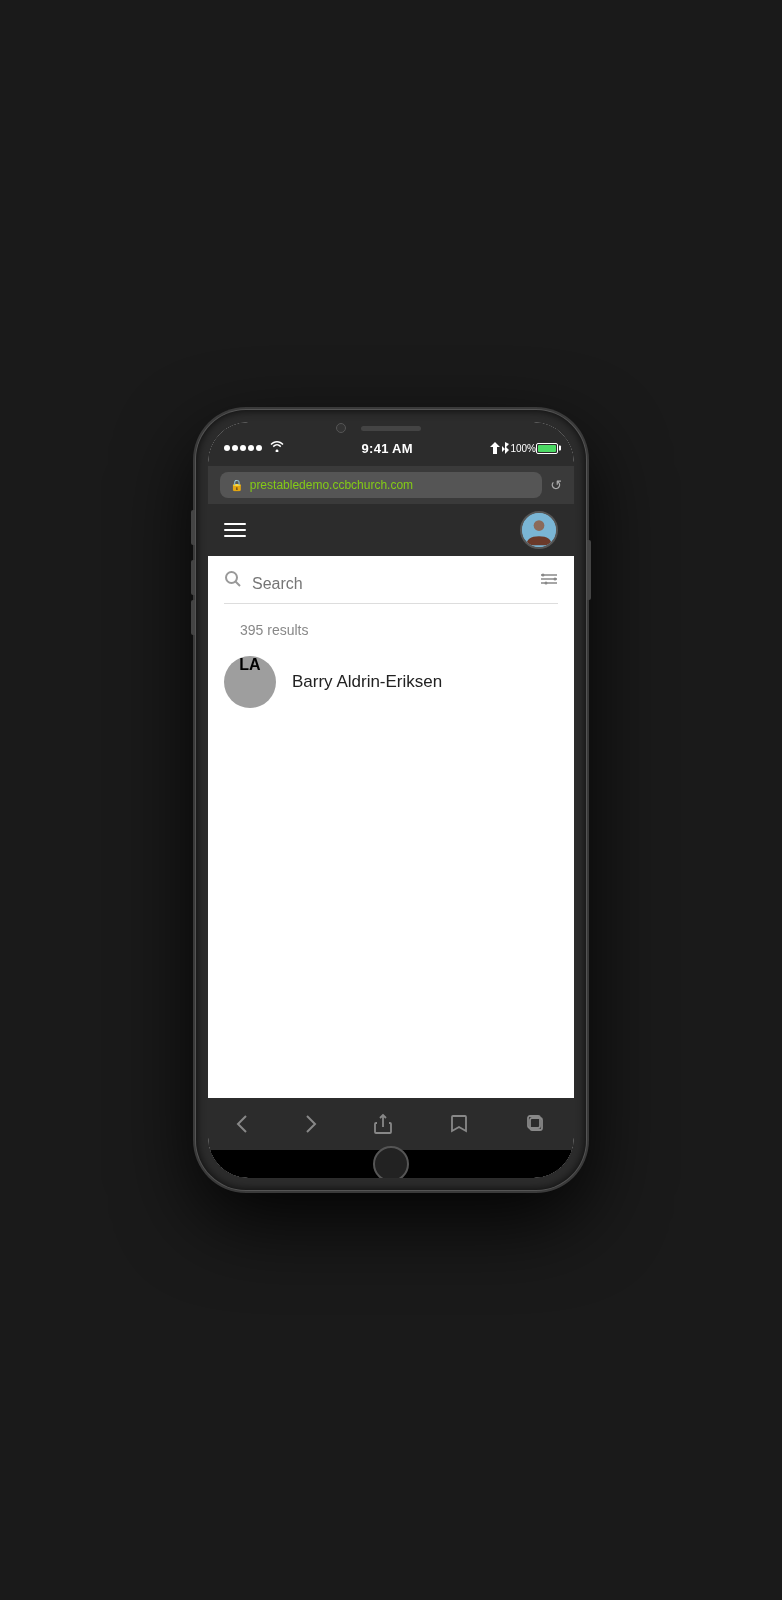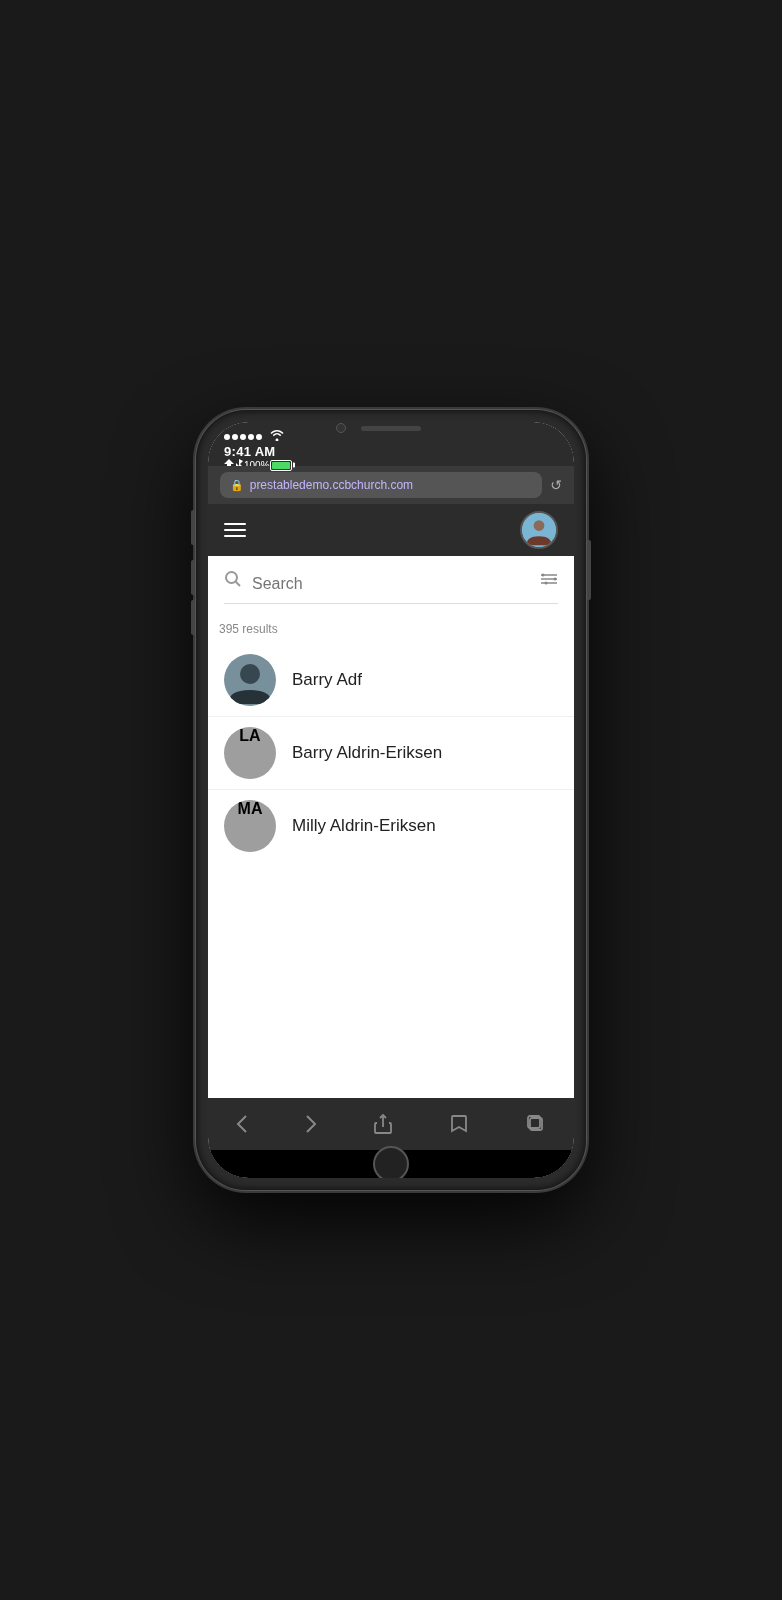--- a/index.html
+++ b/index.html
@@ -92,26 +92,25 @@
       flex-direction: column;
       border-radius: 40px;
       overflow: hidden;
     }
 
     
     .status-bar {
       background: #2c2c2c;
       height: 44px;
       display: flex;
-      align-items: flex-start;
+      align-items: center;
       justify-content: space-between;
       padding: 0 16px;
       flex-shrink: 0;
       padding-top: 8px;
-      flex-direction: column;
     }
 
     .status-left {
       display: flex;
       align-items: center;
       gap: 4px;
     }
 
     .signal-dots {
       display: flex;
@@ -202,21 +201,21 @@
       align-items: center;
       gap: 6px;
     }
 
     .lock-icon {
       color: #aaa;
       font-size: 11px;
     }
 
     .url-text {
-      color: #c4b5fd;
+      color: #84cc16;
       font-size: 12px;
       flex: 1;
     }
 
     .reload-icon {
       color: #aaa;
       font-size: 14px;
     }
 
     
@@ -295,23 +294,23 @@
       margin-top: 7px;
     }
 
     .filter-icon {
       color: #888;
       font-size: 14px;
     }
 
     
     .results-count {
-      padding: 18px 11px 8px;
+      padding: 18px 32px 8px;
       color: #888;
-      font-size: 12px;
+      font-size: 14px;
     }
 
     
     .person-list {
       flex: 1;
     }
 
     .person-item {
       display: flex;
       align-items: center;
@@ -488,45 +487,29 @@
                 <circle cx="6" cy="13" r="1.5" fill="#888" stroke="none"></circle>
               </svg>
             </span>
           </div>
         </div>
 
         <div class="results-count">395 results</div>
 
         <div class="person-list">
 
-          <div class="person-item">
-            <div class="person-avatar photo">
-              <svg viewBox="0 0 52 52" xmlns="http://www.w3.org/2000/svg" class="avatar-svg">
-                <circle cx="26" cy="26" r="26" fill="#78909c"></circle>
-                <circle cx="26" cy="20" r="10" fill="#37474f"></circle>
-                <path d="M4 50 Q4 36 26 36 Q48 36 48 50" fill="#263238"></path>
-              </svg>
-            </div>
-            <span class="person-name">Barry Adf</span>
-          </div>
 
 
           <div class="person-item">
             <div class="person-avatar initials">
               <span>LA</span>
             </div>
             <span class="person-name">Barry Aldrin-Eriksen</span>
           </div>
 
-          <div class="person-item">
-            <div class="person-avatar initials">
-              <span>MA</span>
-            </div>
-            <span class="person-name">Milly Aldrin-Eriksen</span>
-          </div>
 
 
         </div>
       </div>
 
       <div class="browser-bottom">
         <span class="browser-btn">
           <svg width="12" height="20" viewBox="0 0 12 20" fill="none" stroke="#888" stroke-width="2">
             <polyline points="10,2 2,10 10,18"></polyline>
           </svg>

